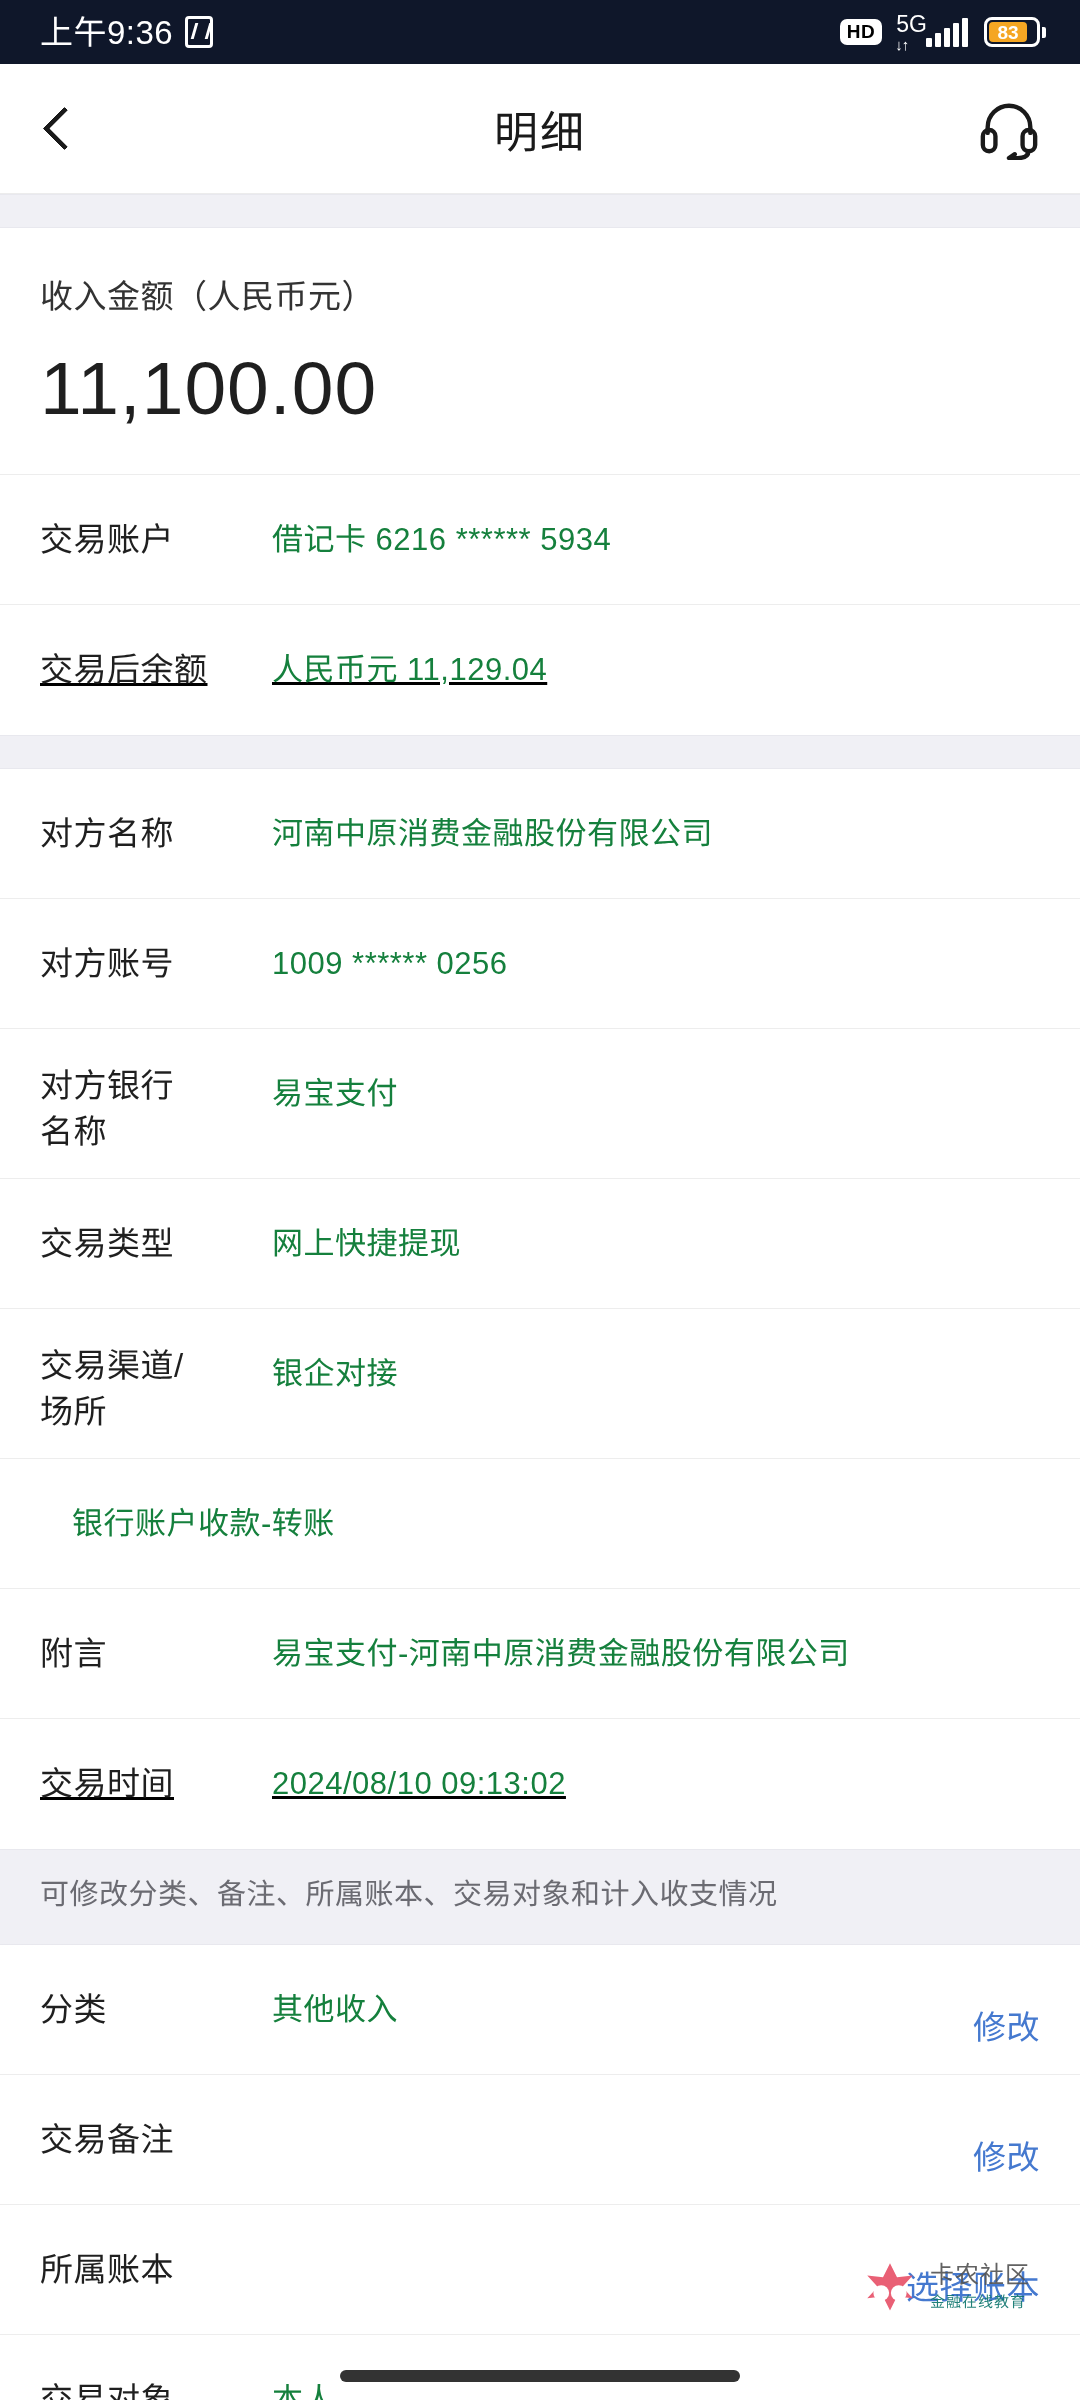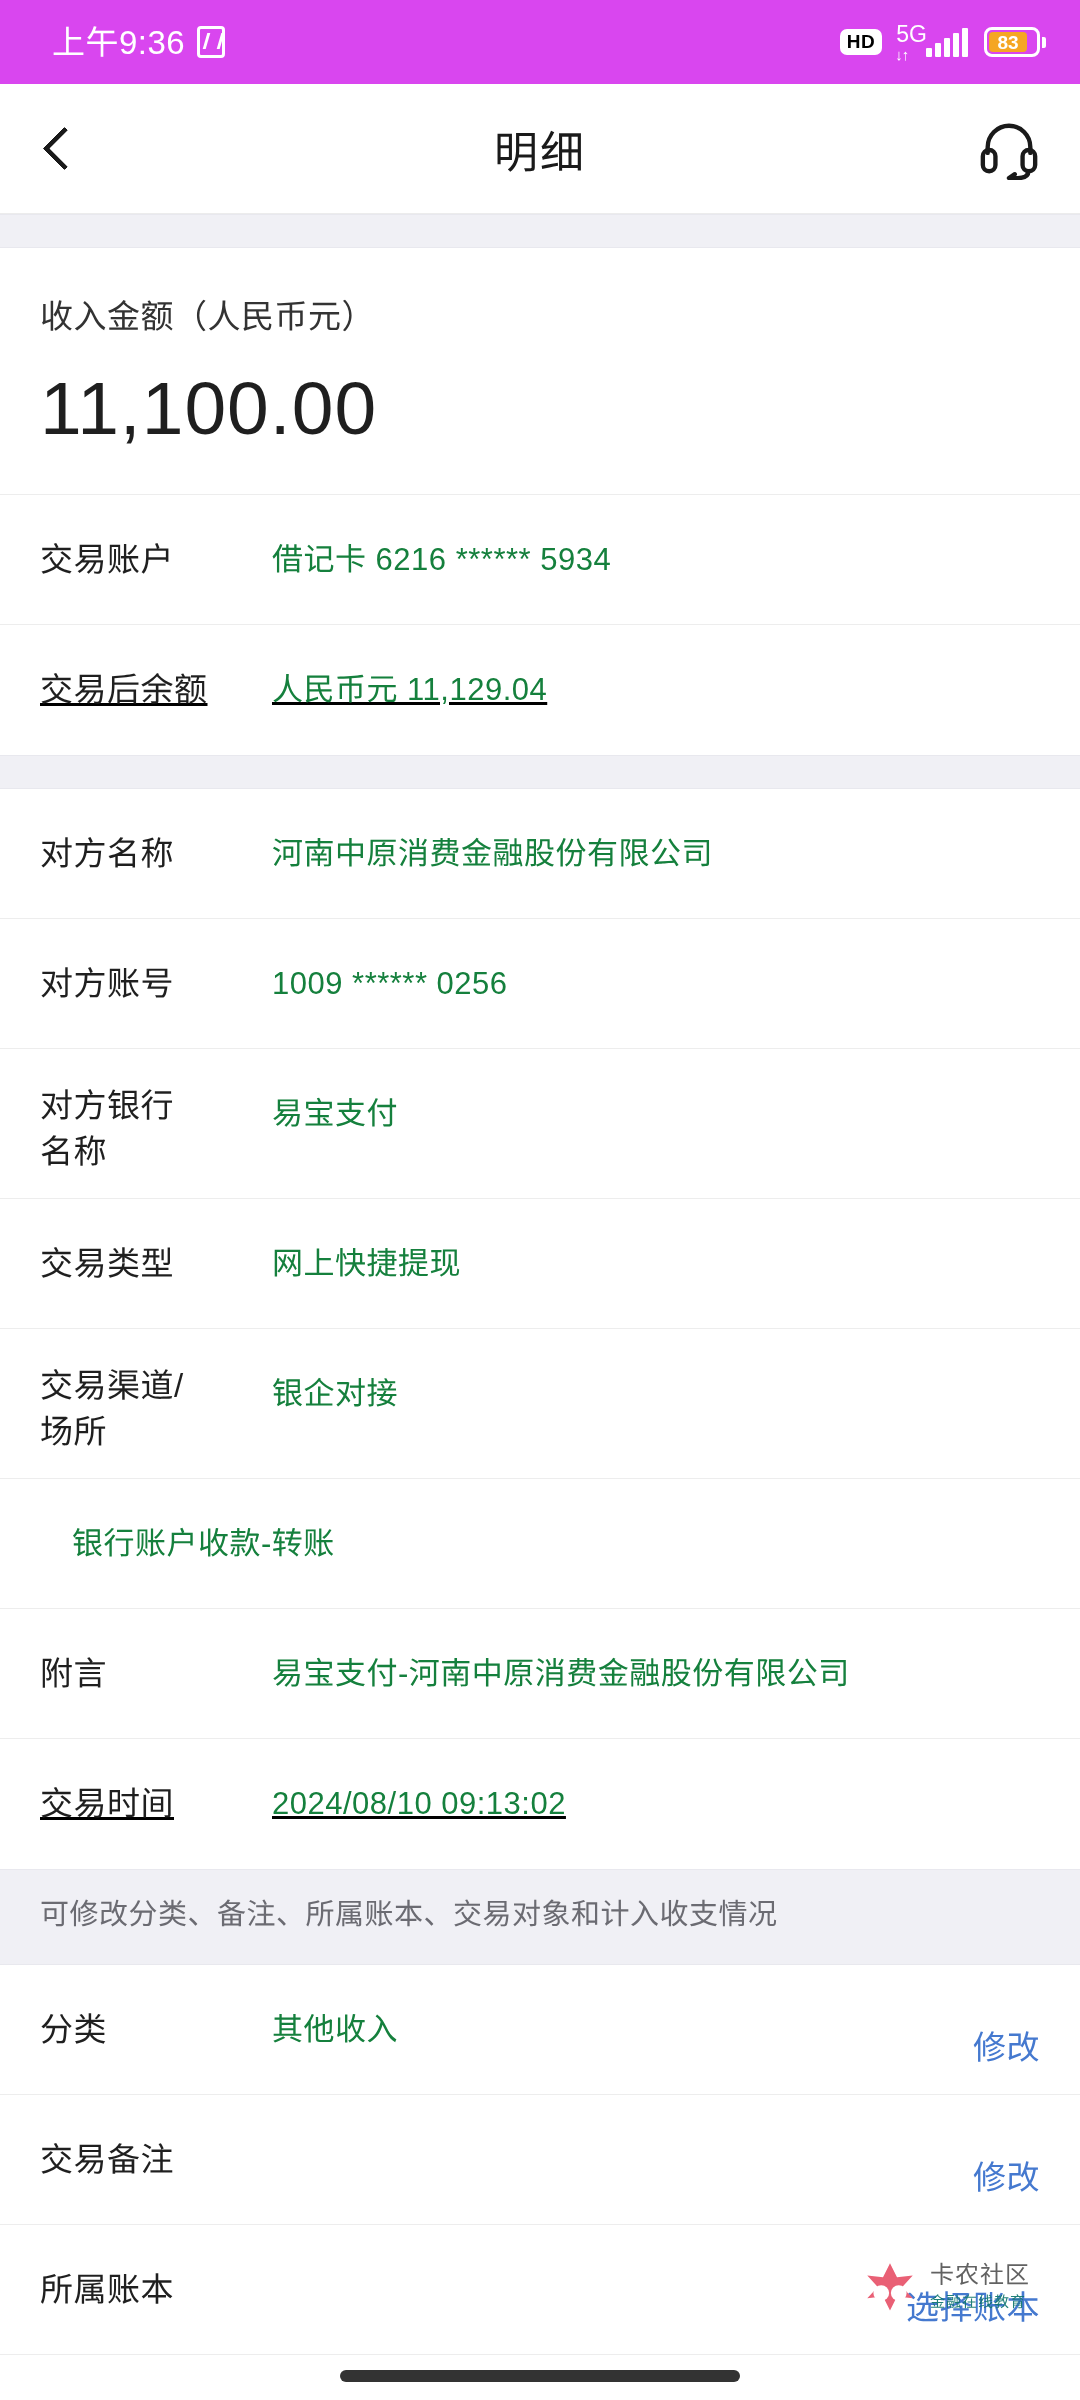--- a/index.html
+++ b/index.html
@@ -11,26 +11,26 @@
     width: 1080px;
     height: 2400px;
     font-family: "Liberation Sans", "DejaVu Sans", sans-serif;
     overflow: hidden;
     position: relative;
     -webkit-font-smoothing: antialiased;
   }
 
   
   .statusbar {
-    height: 84px;
-    background: #d946ef;
+    height: 64px;
+    background: #0f172a;
     display: flex;
     align-items: center;
     justify-content: space-between;
-    padding: 0 34px 0 52px;
+    padding: 0 34px 0 40px;
     box-sizing: border-box;
     color: #ffffff;
   }
   .sb-left {
     display: flex;
     align-items: center;
     gap: 12px;
   }
   .sb-time {
     font-size: 33px;

